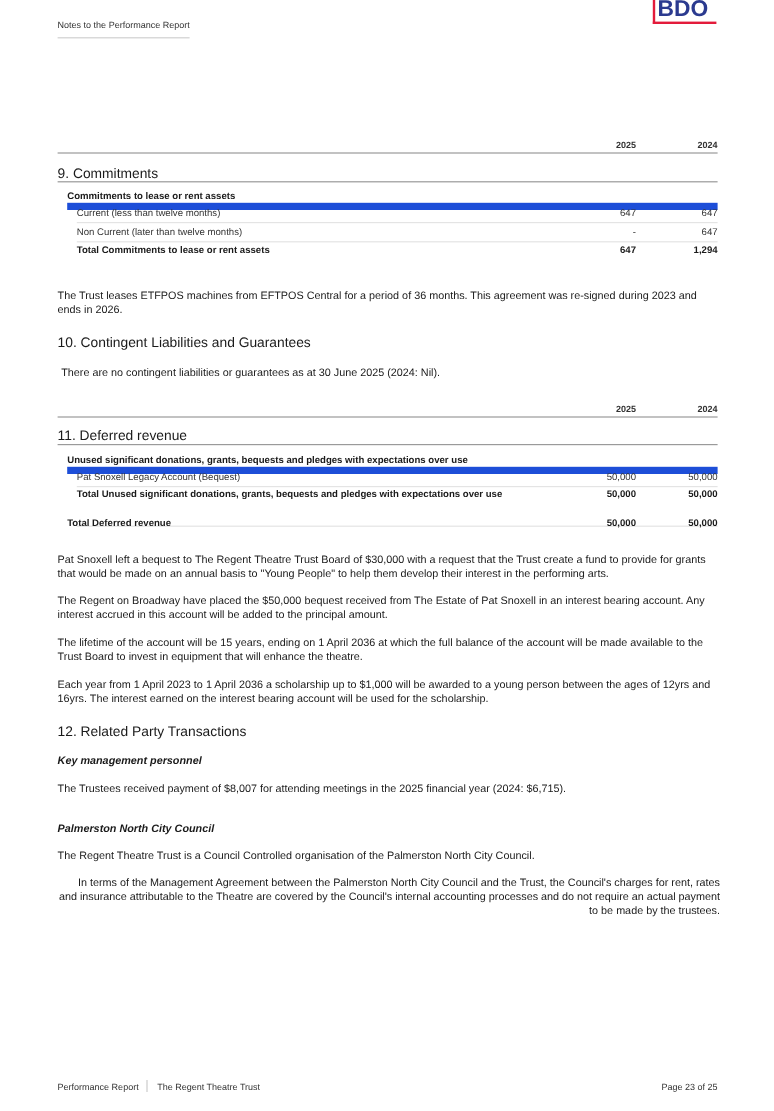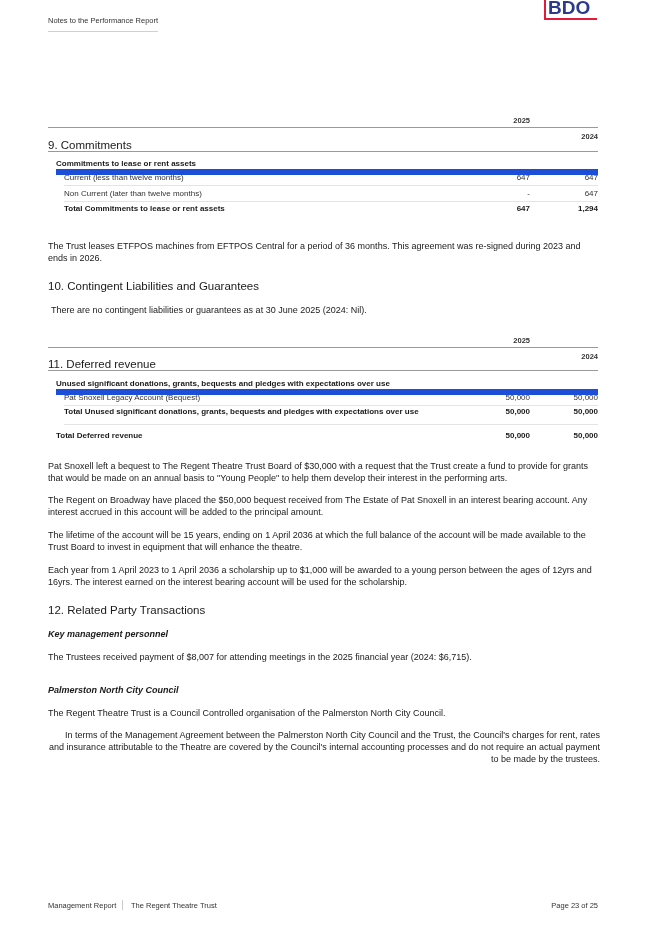--- a/index.html
+++ b/index.html
@@ -12,21 +12,21 @@
   .logo { position: absolute; left: 543px; top: 0px; width: 55px; height: 22px; }
   .logo .bar-v { position: absolute; left: 1px; top: 0; width: 2px; height: 20px; background: #e31b3b; }
   .logo .bar-h { position: absolute; left: 1px; top: 18px; width: 53px; height: 2px; background: #e31b3b; }
   .logo .txt { position: absolute; left: 5px; top: -3px; font-family: "Liberation Sans", sans-serif; font-weight: bold; font-size: 19px; color: #2b3a8f; letter-spacing: 0px; }
 
   .content { position: absolute; left: 48px; top: 0; width: 550px; }
 
   .yearhdr { position: absolute; left: 0; width: 550px; height: 12px; border-bottom: 1px solid #9a9a9a; }
   .yearhdr span { position: absolute; top: 0; font-size: 7.5px; font-weight: bold; color: #333; }
   .yearhdr .y1 { right: 68px; }
-  .yearhdr .y2 { right: 0; margin-top: 16px; }
+  .yearhdr .y2 { right: 0; }
 
   .sec-title { position: absolute; left: 0; width: 550px; font-size: 11.5px; font-weight: normal; color: #1a1a1a; padding-bottom: 0; }
   .sec-title.ruled { border-bottom: 1.5px solid #9a9a9a; }
 
   .subhdr { position: absolute; left: 8px; width: 542px; font-size: 8px; font-weight: bold; border-bottom: 6px solid #1d4ed8; padding-bottom: 1px; }
 
   .row { position: absolute; left: 16px; width: 534px; height: 15px; font-size: 8px; border-bottom: 1px solid #e4e4e4; }
   .row.noline { border-bottom: none; }
   .row .lbl { position: absolute; left: 0; top: 2px; color: #333; }
   .row .v1 { position: absolute; right: 68px; top: 2px; color: #333; }
@@ -88,21 +88,21 @@
     <span class="y1">2025</span>
     <span class="y2">2024</span>
   </div>
   <div class="sec-title ruled" style="top:358px;">11. Deferred revenue</div>
   <div class="subhdr" style="top:379px;">Unused significant donations, grants, bequests and pledges with expectations over use</div>
   <div class="row" style="top:391px;">
     <span class="lbl">Pat Snoxell Legacy Account (Bequest)</span>
     <span class="v1">50,000</span>
     <span class="v2">50,000</span>
   </div>
-  <div class="row bold" style="top:405px; height:20px;">
+  <div class="row bold" style="top:405px; height:34px;">
     <span class="lbl">Total Unused significant donations, grants, bequests and pledges with expectations over use</span>
     <span class="v1">50,000</span>
     <span class="v2">50,000</span>
   </div>
   <div class="row bold outer noline" style="top:429px;">
     <span class="lbl">Total Deferred revenue</span>
     <span class="v1">50,000</span>
     <span class="v2">50,000</span>
   </div>
 
@@ -113,17 +113,17 @@
 
   <div class="sec-title" style="top:604px;">12. Related Party Transactions</div>
   <div class="subital" style="top:629px;">Key management personnel</div>
   <div class="para" style="top:651px;">The Trustees received payment of $8,007 for attending meetings in the 2025 financial year (2024: $6,715).</div>
   <div class="subital" style="top:685px;">Palmerston North City Council</div>
   <div class="para" style="top:707px;">The Regent Theatre Trust is a Council Controlled organisation of the Palmerston North City Council.</div>
   <div class="para" style="top:729px;text-align:right;">In terms of the Management Agreement between the Palmerston North City Council and the Trust, the Council's charges for rent, rates and insurance attributable to the Theatre are covered by the Council's internal accounting processes and do not require an actual payment to be made by the trustees.</div>
 </div>
 
 <div class="footer">
-  <span class="f1">Management Report</span>
+  <span class="f1">Performance Report</span>
   <span class="sep"></span>
   <span class="f2">The Regent Theatre Trust</span>
   <span class="pg">Page 23 of 25</span>
 </div>
 
 </body></html>

